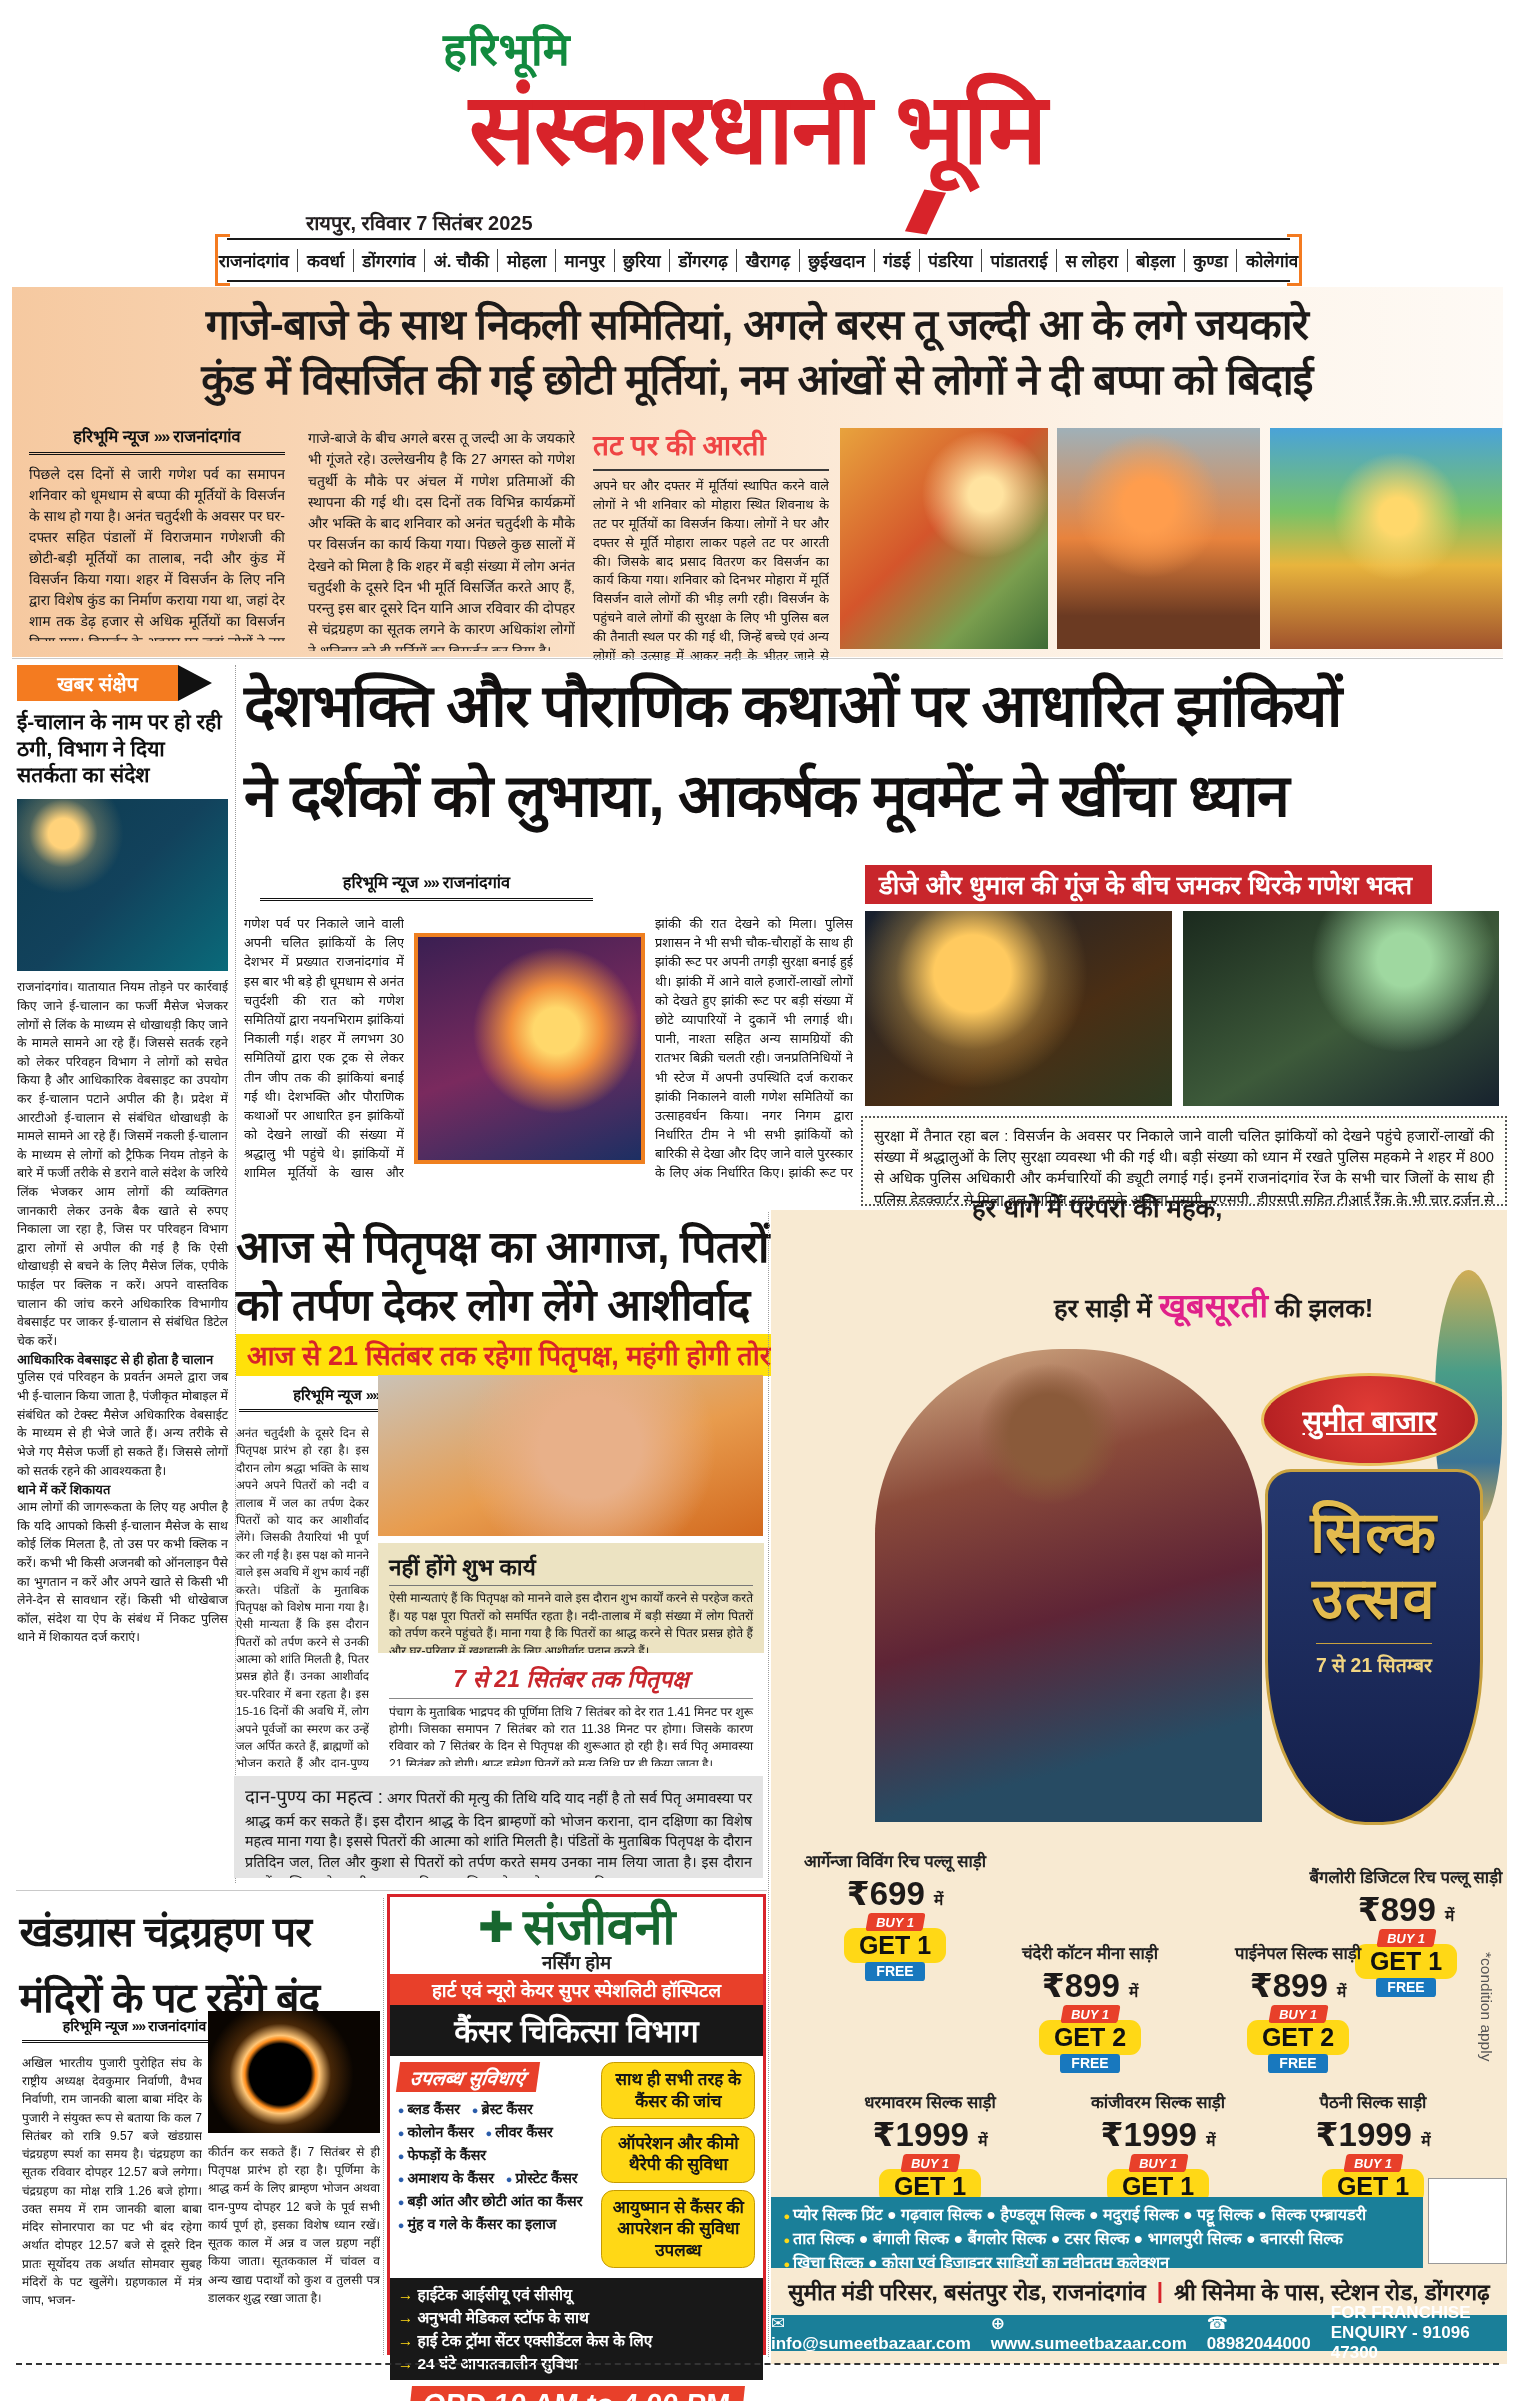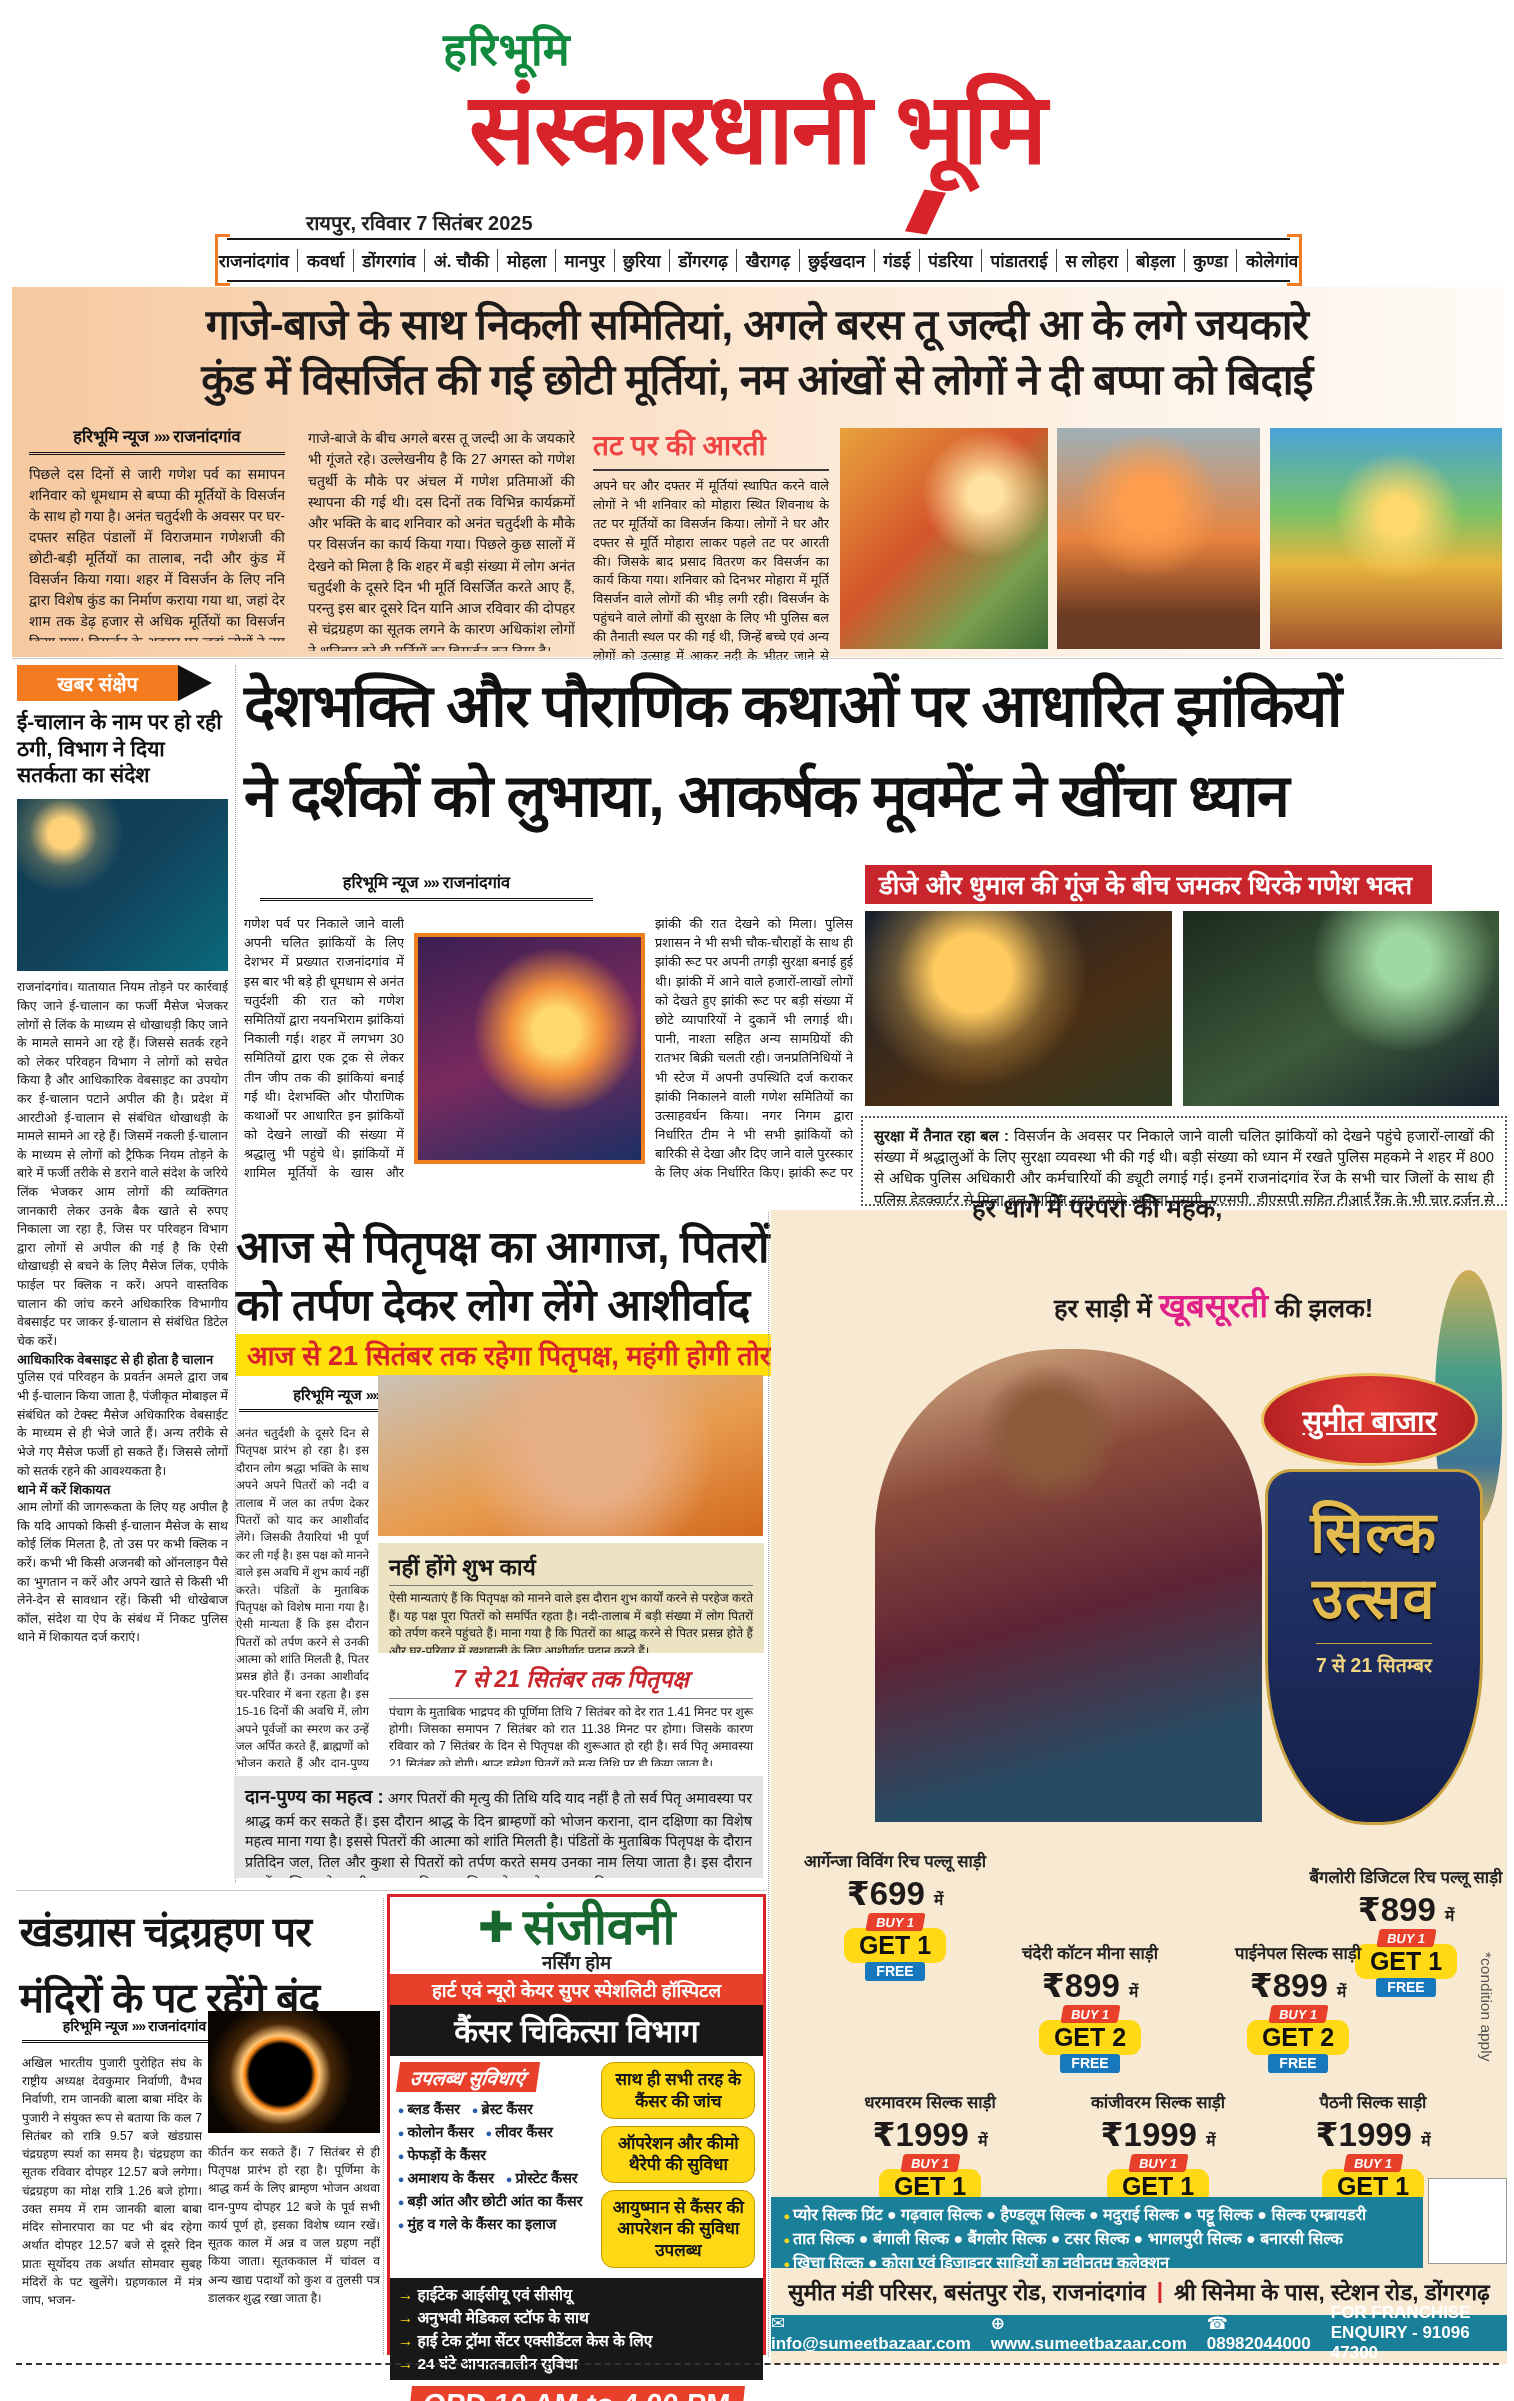--- a/index.html
+++ b/index.html
@@ -1,19 +1,19 @@
 <!DOCTYPE html>
 <html style="font-size:12.4px"><head>
 <meta charset="utf-8">
 <style>
   html,body{margin:0;padding:0;background:#888;}
   .page{position:relative;width:1514px;height:2401px;background:#ffffff;overflow:hidden;
         font-family:"Liberation Sans","DejaVu Sans",sans-serif;color:#161616;}
   .abs{position:absolute;}
-  .bold{font-weight:bold;}
+  .bold{font-weight:normal;}
   .just{text-align:justify;text-justify:inter-word;}
   .clip{overflow:hidden;}
 
   
   .brand{font-size:45px;font-weight:bold;color:#128a3e;letter-spacing:0.8px;}
   .mast-title{font-size:99px;font-weight:bold;color:#d8232a;letter-spacing:-2.3px;white-space:nowrap;}
   .dateline{font-size:20px;font-weight:bold;color:#231f20;}
   .ribbon{width:23px;height:42px;background:#d8232a;transform:skewX(-18deg) rotate(8deg);}
 
   

